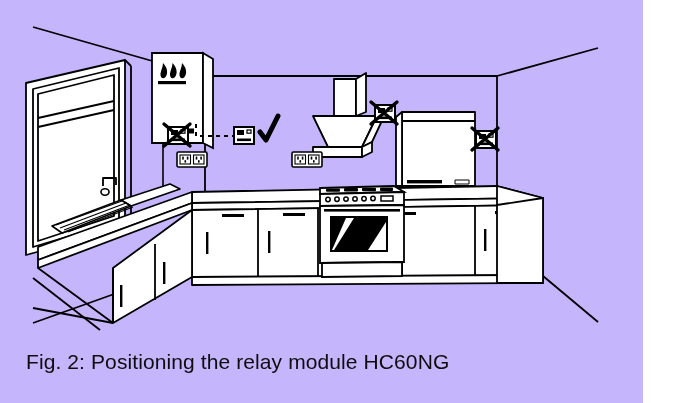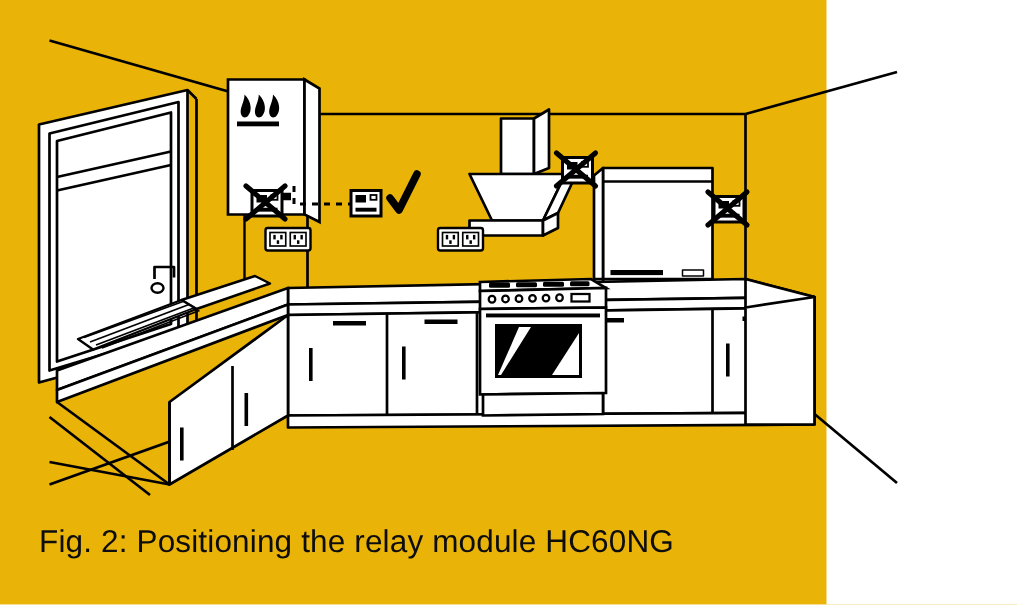--- a/index.html
+++ b/index.html
@@ -9,23 +9,23 @@
   }
   body {
     width: 679px;
     height: 403px;
     font-family: "Liberation Sans", sans-serif;
     overflow: hidden;
     position: relative;
   }
   #figure-root {
     position: relative;
-    width: 551px;
+    width: 643px;
     height: 403px;
-    background: #eab308;
+    background: #c4b5fd;
   }
   #kitchen-diagram {
     position: absolute;
     left: 0;
     top: 0;
     width: 679px;
     height: 345px;
     display: block;
   }
   #figure-caption {

